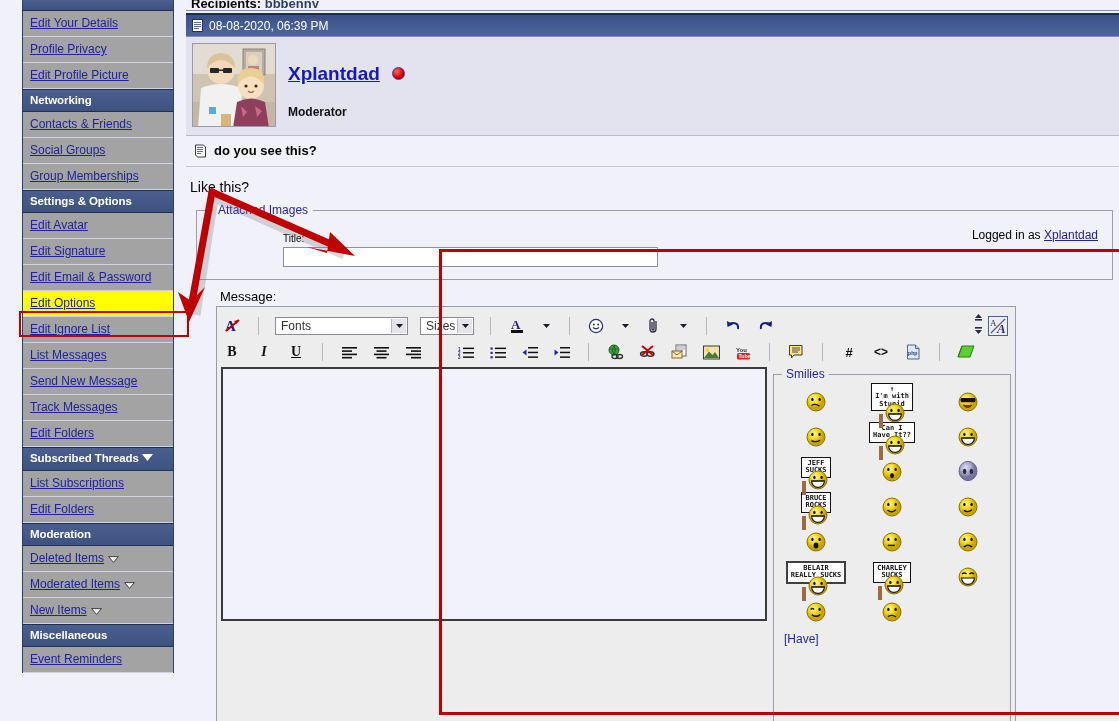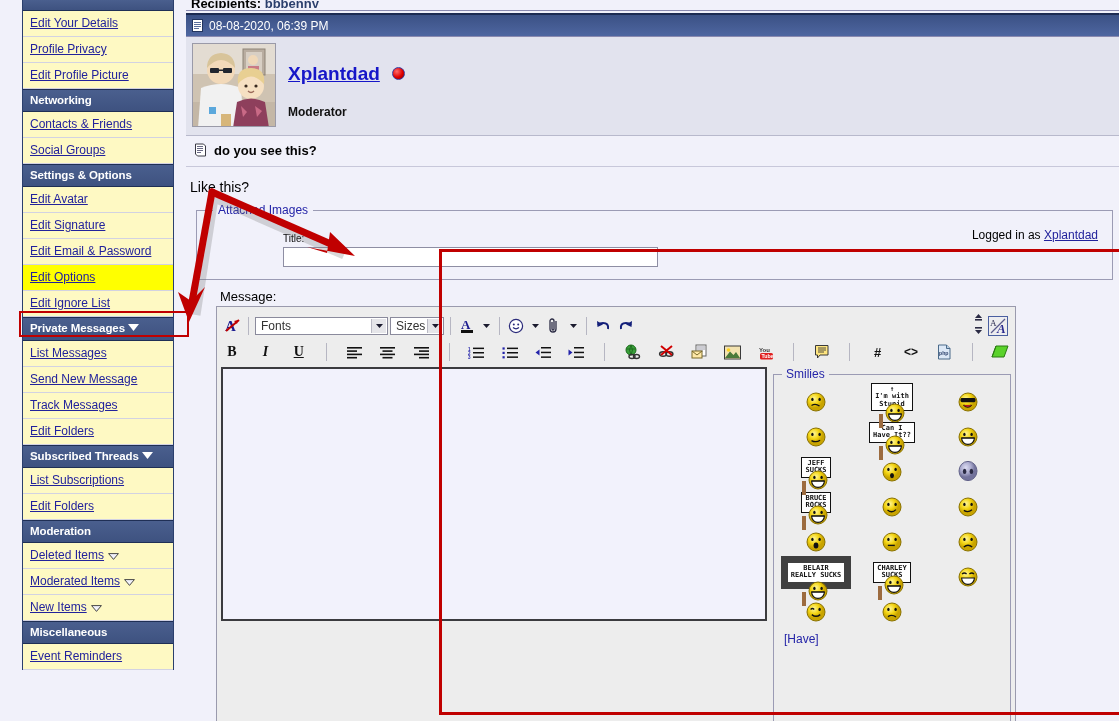--- a/index.html
+++ b/index.html
@@ -29,21 +29,21 @@
     background:linear-gradient(180deg,#4A5F8E 0%,#3E5280 100%);
     color:#fff; font-weight:bold; font-size:11.5px;
     padding:4px 7px 5px 7px; line-height:1.05;
     border-top:1px solid #1F2F55; border-bottom:1px solid #1F2F55;
     letter-spacing:-0.1px; white-space:nowrap;
   }
   .sb-head .caret { font-size:8px; margin-left:3px; position:relative; top:-1px; }
   .sb-item {
     padding:5px 7px 6px 7px;
     border-bottom:1px solid #D2D2E2;
-    background:#fef9c3; white-space:nowrap;
+    background:#a3a3a3; white-space:nowrap;
   }
   .sb-item a {
     color:#22229C; text-decoration:underline; font-size:12px;
   }
   .sb-item .ocaret-wrap{
     display:inline-block; position:relative; top:1px; margin-left:4px;
     width:11px; height:7px;
   }
   .sb-item .ocaret-wrap svg{ display:block; }
   .sb-top-partial { height:11px; background:linear-gradient(180deg,#4A5F8E,#3E5280); border-bottom:1px solid #1F2F55;}
@@ -94,21 +94,21 @@
   .online-dot {
     display:inline-block; width:13px; height:13px; border-radius:50%;
     background:radial-gradient(circle at 35% 32%, #ff6a6a 0%, #e00000 55%, #7d0000 100%);
     border:1px solid #3a3aa0; margin-left:9px; vertical-align:middle;
     position:relative; top:-1px;
   }
   .usertitle { font-size:12px; font-weight:bold; color:#111; margin-top:20px; }
 
   .subject-row {
     background:#F1F1FA; padding:7px 0 8px 8px;
-    font-weight:bold; font-size:13px; display:flex; align-items:flex-start;
+    font-weight:bold; font-size:13px; display:flex; align-items:flex-end;
     border-bottom:1px solid #C8C8DA;
   }
   .subject-row .ic { margin-right:7px; display:inline-flex; }
 
   .bodytext { background:#F1F1FA; padding:12px 0 2px 4px; font-size:14px; }
 
   
   .attached-fs {
     margin:6px 6px 0 10px; border:1px solid #9b9bb4; border-top:1px solid #9b9bb4;
     padding:10px 10px 12px 10px; position:relative; background:transparent;
@@ -129,22 +129,22 @@
 
   
   #editor-wrap { margin:6px 0 0 30px; width:800px; position:relative; }
   .msg-label { font-size:13px; padding:3px 0 2px 4px; }
   .editor {
     border:1px solid #9a9aad; background:#EDEDED;
     padding:4px 4px 4px 4px; display:flex; flex-direction:column;
     height:444px;
   }
   .tb {
-    background:#EDEDED; display:flex; align-items:center; gap:2px;
-    padding:2px 1px; position:relative;justify-content:space-between;
+    background:#EDEDED; display:flex; align-items:center; gap:12px;
+    padding:2px 1px; position:relative;
   }
   .tb .sep { width:1px; height:18px; background:#B6B6C2; margin:0 4px; }
   .btn {
     width:20px; height:20px; display:inline-flex; align-items:center; justify-content:center;
     font-size:12px; color:#111; background:transparent; border:1px solid transparent;
   }
   .btn.active { border:1px solid #4A5FA0; background:#DCE3F5; }
   .ddl {
     height:18px; background:#fff; border:1px solid #8a8a9c;
     display:inline-flex; align-items:center; position:relative;
@@ -180,21 +180,21 @@
   .more-link { padding:2px 0 0 6px; font-size:12px; color:#2424A8; }
   .more-link a { color:#2424A8; text-decoration:none; }
 
   
   .sign { display:inline-flex; flex-direction:column; align-items:center; }
   .sign .board {
     background:#fff; border:1px solid #111; color:#111;
     font-size:7px; line-height:7.5px; font-family:"DejaVu Sans Mono", monospace;
     padding:2px 3px; text-align:center; white-space:pre; font-weight:bold;
   }
-  .sign .board.thick { border:7px solid #404040; }
+  .sign .board.thick { border:2px solid #404040; }
   .sign .holder { display:flex; align-items:flex-end; margin-top:-9px; }
 
   
   #red-box {
     position:absolute; left:253px; top:249px; width:799px; height:466px;
     border:3px solid #C00000; z-index:5; pointer-events:none;
   }
   #arrow-svg { position:absolute; left:0; top:0; width:1119px; height:721px; z-index:7; pointer-events:none; }
 </style>
 </head>
@@ -205,29 +205,27 @@
   <div id="sidebar-outer">
     <div id="sidebar">
       <div class="sb-top-partial"></div>
       <div id="sidebar-list">
           <div class="sb-item"><a href="#">Edit Your Details</a></div>
           <div class="sb-item"><a href="#">Profile Privacy</a></div>
           <div class="sb-item"><a href="#">Edit Profile Picture</a></div>
           <div class="sb-head"><span>Networking</span></div>
           <div class="sb-item"><a href="#">Contacts &amp; Friends</a></div>
           <div class="sb-item"><a href="#">Social Groups</a></div>
+          <div class="sb-item"><a href="#">Group Memberships</a></div>
           <div class="sb-head"><span>Settings &amp; Options</span></div>
           <div class="sb-item"><a href="#">Edit Avatar</a></div>
           <div class="sb-item"><a href="#">Edit Signature</a></div>
           <div class="sb-item"><a href="#">Edit Email &amp; Password</a></div>
           <div class="sb-item highlighted"><a href="#">Edit Options</a></div>
           <div class="sb-item"><a href="#">Edit Ignore List</a></div>
-          <div class="sb-head"><span>Private Messages</span><span class="caret"><svg width="11" height="7" viewBox="0 0 11 7">
-                <path d="M0 0 L11 0 L5.5 7 Z" fill="#ffffff"></path>
-              </svg></span></div>
           <div class="sb-item"><a href="#">List Messages</a></div>
           <div class="sb-item"><a href="#">Send New Message</a></div>
           <div class="sb-item"><a href="#">Track Messages</a></div>
           <div class="sb-item"><a href="#">Edit Folders</a></div>
           <div class="sb-head"><span>Subscribed Threads</span><span class="caret"><svg width="11" height="7" viewBox="0 0 11 7">
                 <path d="M0 0 L11 0 L5.5 7 Z" fill="#ffffff"></path>
               </svg></span></div>
           <div class="sb-item"><a href="#">List Subscriptions</a></div>
           <div class="sb-item"><a href="#">Edit Folders</a></div>
           <div class="sb-head"><span>Moderation</span></div>

